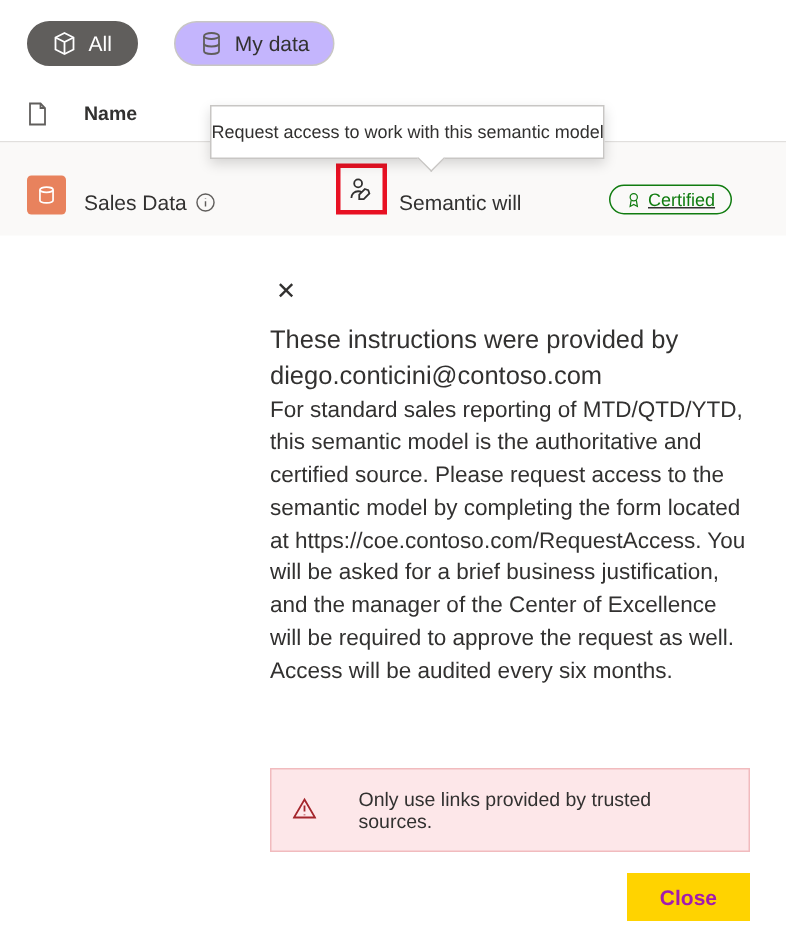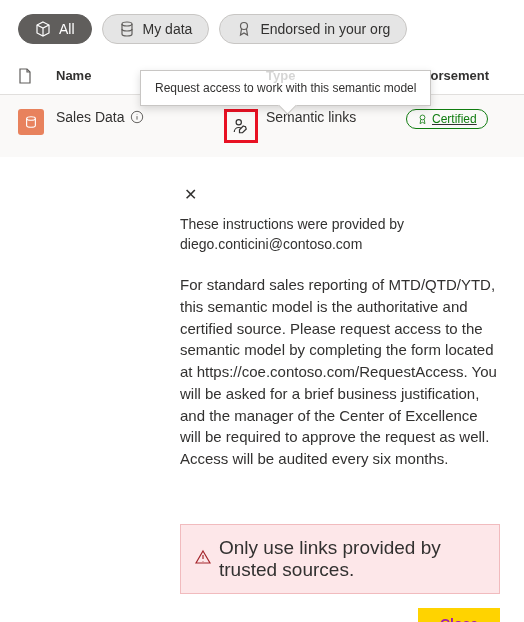--- a/index.html
+++ b/index.html
@@ -6,31 +6,31 @@
     body {
       font-family: "Segoe UI", -apple-system, sans-serif;
       font-size: 13px;
       color: #323130;
       background: #fff;
       width: 524px;
       position: relative;
     }
     .filter-bar {
       display: flex;
-      gap: 10px;
+      gap: 24px;
       padding: 14px 18px 12px 18px;
     }
     .pill {
       display: inline-flex;
       align-items: center;
       gap: 8px;
       padding: 6px 16px;
       border-radius: 20px;
       border: 1px solid #c8c6c4;
-      background: #e5e5e5;
+      background: #c4b5fd;
       font-size: 14px;
       color: #323130;
       cursor: pointer;
     }
     .pill.active {
       background: #605e5c;
       color: #fff;
       border-color: #605e5c;
     }
     .pill .ic { width: 16px; height: 16px; display: inline-flex; }
@@ -42,21 +42,21 @@
       font-weight: 600;
       color: #323130;
     }
     .col-icon { width: 38px; display:flex; }
     .col-name { flex: 0 0 160px; }
     .col-req  { flex: 0 0 50px; }
     .col-type { flex: 0 0 140px; }
     .col-end  { flex: 1; }
     .row {
       display: flex;
-      align-items: flex-start;
+      align-items: flex-end;
       padding: 14px 18px;
       background: #faf9f8;
     }
     .dataset-icon {
       width: 26px; height: 26px;
       background: #e8825d;
       border-radius: 3px;
       display: flex; align-items: center; justify-content: center;
       margin-right: 12px;
     }
@@ -78,21 +78,21 @@
       color: #107c10;
       border-radius: 12px;
       font-size: 12px;
     }
     .tooltip {
       position:absolute;
       left: 140px; top: 70px;
       background:#fff;
       border:1px solid #c8c6c4;
       box-shadow: 0 3px 8px rgba(0,0,0,.15);
-      padding: 10px 14px;
+      padding: 10px 0;
       font-size: 12px;
       color:#323130;
       max-width: 300px;
     }
     .tooltip::after{
       content:"";
       position:absolute;
       bottom:-7px; left:140px;
       width:12px; height:12px;
       background:#fff;
@@ -103,28 +103,28 @@
     .dialog {
       margin: 28px 18px 18px 180px;
       width: 320px;
     }
     .dialog-head {
       display:flex; justify-content:space-between; align-items:flex-start;
       margin-bottom:10px;
     }
     .dialog-head h2 { font-size:19px; font-weight:400; color:#323130;}
     .close-x { cursor:pointer; font-size:16px; line-height:1; color:#323130; padding:2px 4px;}
-    .intro { font-size:14px; margin-bottom:20px; line-height:1.4;}
+    .intro { font-size:17px; margin-bottom:0; line-height:1.4;}
     .body-text { font-size:15px; line-height:1.45; margin-bottom:54px;}
     .warning {
       background:#fde7e9;
       border:1px solid #f1bbbe;
       padding: 12px 14px;
-      display:flex; align-items:center; gap:8px;
-      font-size:19px;
+      display:flex; align-items:center; gap:28px;
+      font-size:13px;
       margin-bottom:14px;
     }
     .warn-ic { color:#a4262c; }
     .dialog-footer { display:flex; justify-content:flex-end; }
     .btn-close {
       background:#ffd300;
       color:#a21caf;
       border:none;
       padding: 8px 22px;
       font-size:14px;
@@ -148,45 +148,35 @@
   <div class="pill">
     <span class="ic">
       <svg viewBox="0 0 16 16" fill="none" stroke="#605e5c" stroke-width="1.2">
           <ellipse cx="8" cy="3" rx="5" ry="2"></ellipse>
           <path d="M3 3v10c0 1.1 2.2 2 5 2s5-.9 5-2V3"></path>
           <path d="M3 8c0 1.1 2.2 2 5 2s5-.9 5-2"></path>
         </svg>
     </span>
     <span>My data</span>
   </div>
-  <div class="pill">
-    <span class="ic">
-      <svg viewBox="0 0 16 16" fill="none" stroke="#605e5c" stroke-width="1.2">
-          <circle cx="8" cy="5" r="3.5"></circle>
-          <path d="M5.5 8l-1 6 3.5-2 3.5 2-1-6"></path>
-        </svg>
-    </span>
-    <span>Endorsed in your org</span>
-  </div>
 </div>
 
 <div class="tooltip">
   <span>Request access to work with this semantic model</span>
 </div>
 
 <div class="table-head">
   <div class="col-icon">
     <svg width="14" height="16" viewBox="0 0 14 16" fill="none" stroke="#605e5c" stroke-width="1.2">
         <path d="M2 1h7l3 3v11H2z"></path>
         <path d="M9 1v3h3"></path>
       </svg>
   </div>
   <div class="col-name">Name</div>
   <div class="col-req"></div>
-  <div class="col-type" style="opacity:.2">Type</div>
   <div class="col-end">Endorsement</div>
 </div>
 
 <div class="row">
   <div class="dataset-icon">
     <svg width="14" height="14" viewBox="0 0 16 16" fill="none" stroke="#fff" stroke-width="1.3">
         <ellipse cx="8" cy="4" rx="5" ry="2"></ellipse>
         <path d="M3 4v8c0 1.1 2.2 2 5 2s5-.9 5-2V4"></path>
       </svg>
   </div>
@@ -201,21 +191,21 @@
   </div>
   <div class="req-cell">
     <div class="req-box">
       <svg width="18" height="18" viewBox="0 0 24 24" fill="none" stroke="#323130" stroke-width="1.6">
           <circle cx="9" cy="7" r="3.5"></circle>
           <path d="M3 20c0-3.3 2.7-6 6-6 1.2 0 2.3.3 3.2.9"></path>
           <path d="M15 12l3 1 1 3-5 5-4-0 0-4z"></path>
         </svg>
     </div>
   </div>
-  <div class="type-cell">Semantic links</div>
+  <div class="type-cell">Semantic will</div>
   <div class="end-cell">
     <span class="badge">
       <svg width="11" height="11" viewBox="0 0 16 16" fill="none" stroke="#107c10" stroke-width="1.2">
           <circle cx="8" cy="5" r="3.5"></circle>
           <path d="M5.5 8l-1 6 3.5-2 3.5 2-1-6"></path>
         </svg>
       <span>Certified</span>
     </span>
   </div>
 </div>

